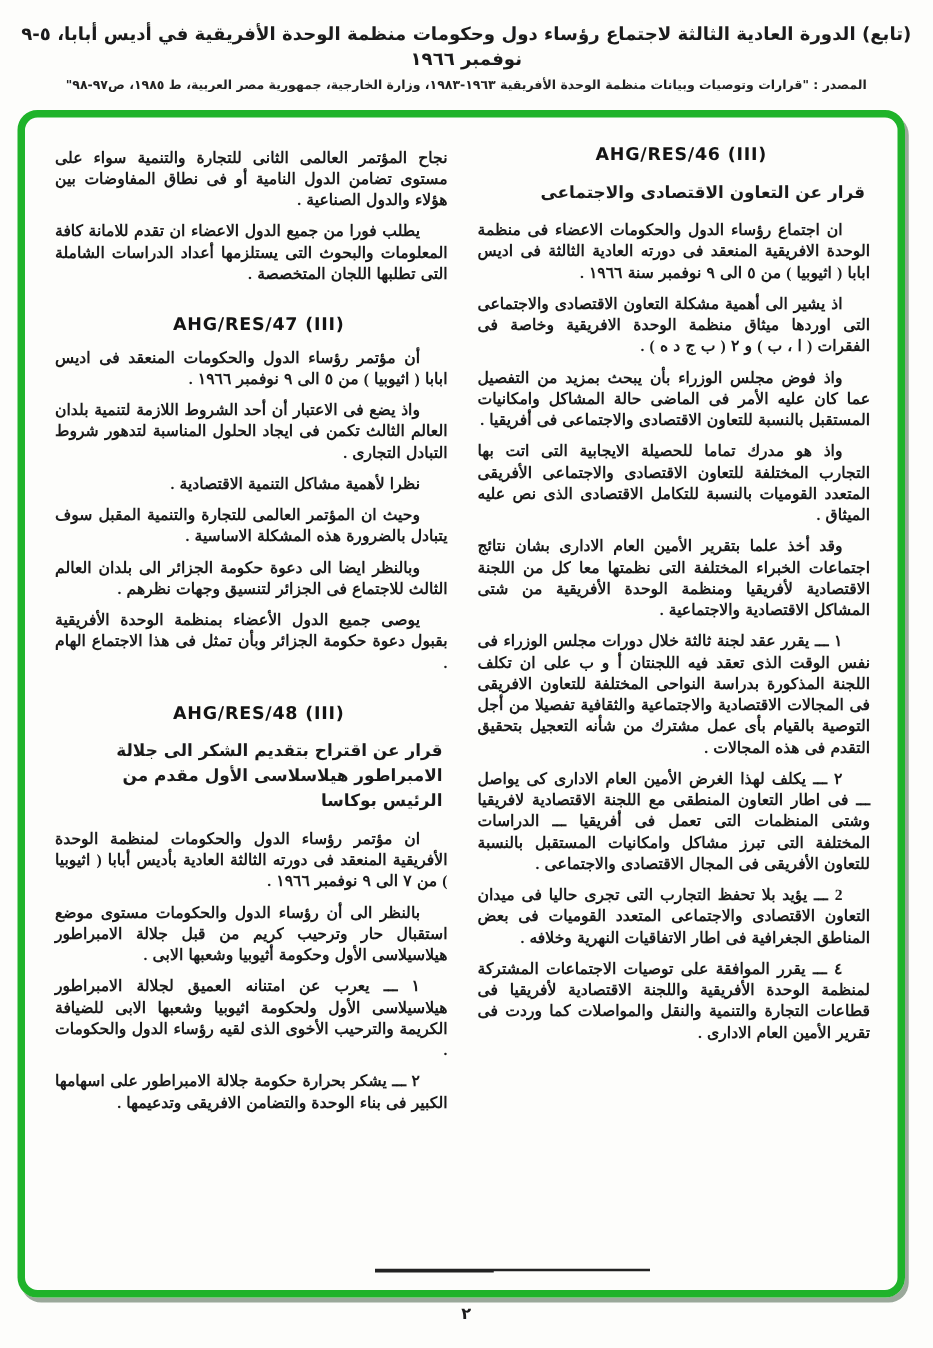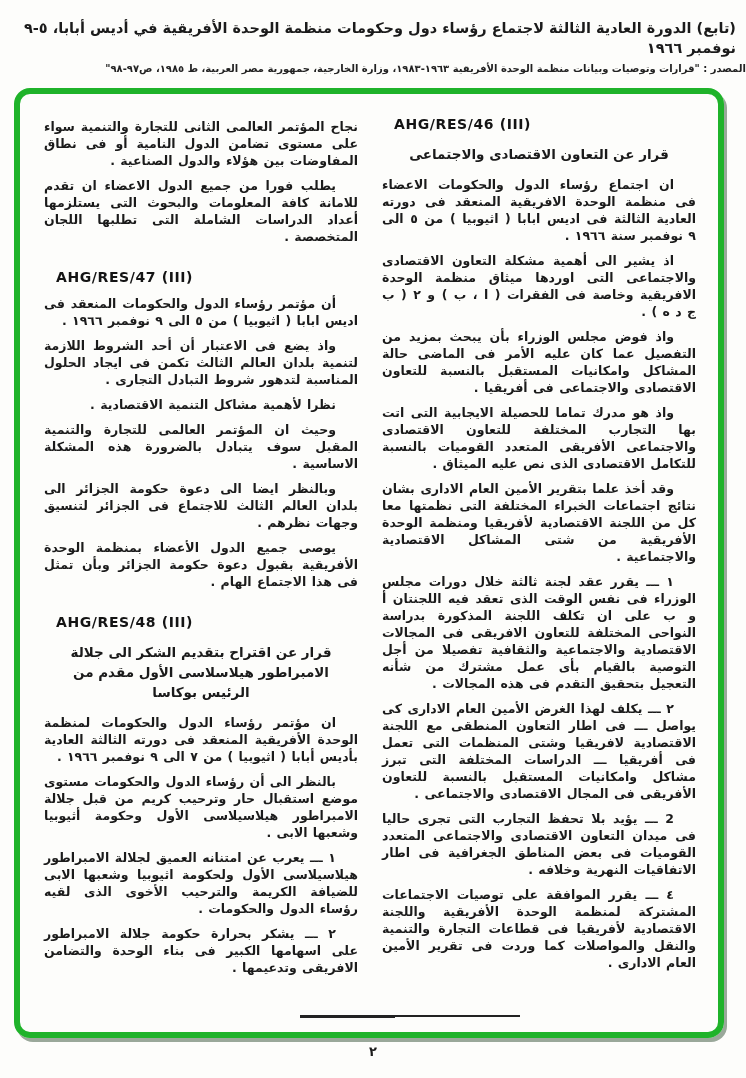--- a/index.html
+++ b/index.html
@@ -13,21 +13,21 @@
   body{
     background:var(--paper);
     color:var(--ink);
     font-family:"DejaVu Sans", sans-serif;
     position:relative;
     overflow:hidden;
   }
   
   .page-header{
     position:absolute; top:18px; left:0; width:746px;
-    text-align:right; direction:rtl;
+    text-align:center; direction:rtl;
   }
   .page-header .title{
     font-size:14.5px; font-weight:700; line-height:20px;
     padding:0 10px;
   }
   .page-header .source{
     font-size:10px; font-weight:700; margin-top:5px; color:#222;
   }
   
   .frame{
@@ -44,37 +44,38 @@
     display:flex;
     gap:24px;
     padding:16px 22px 30px 24px;
     height:100%;
     overflow:hidden;
   }
   .column{flex:1 1 0; min-width:0;}
   
   .block{direction:rtl;}
   .code{
-    direction:ltr; text-align:left;
+    direction:ltr; text-align:center;
     font-weight:700; font-size:14px; letter-spacing:.6px;
     margin:24px 0 10px 0; padding-left:12px;
     color:#141414;
   }
   .column .code:first-child{margin-top:6px;}
   .heading{
-    text-align:center; font-weight:700;
+    font-weight:700;
     font-size:13.5px; line-height:20px;
     margin:12px 4px 12px 4px;
   }
   .paragraph{
     text-align:justify; text-justify:inter-word;
     font-weight:700; font-size:12.5px; line-height:17px;
     word-spacing:1px;
     margin:8px 0;
     color:var(--ink);
+    font-family:Liberation Serif, serif;
   }
   .paragraph.indent{text-indent:22px;}
   
   .footnote-divider{
     position:absolute; left:280px; top:921px;
     width:220px; height:2px; background:#222;
   }
   .footnote-divider::after{
     content:""; display:block;
     width:95px; height:2px; background:#222; margin-top:1px;

